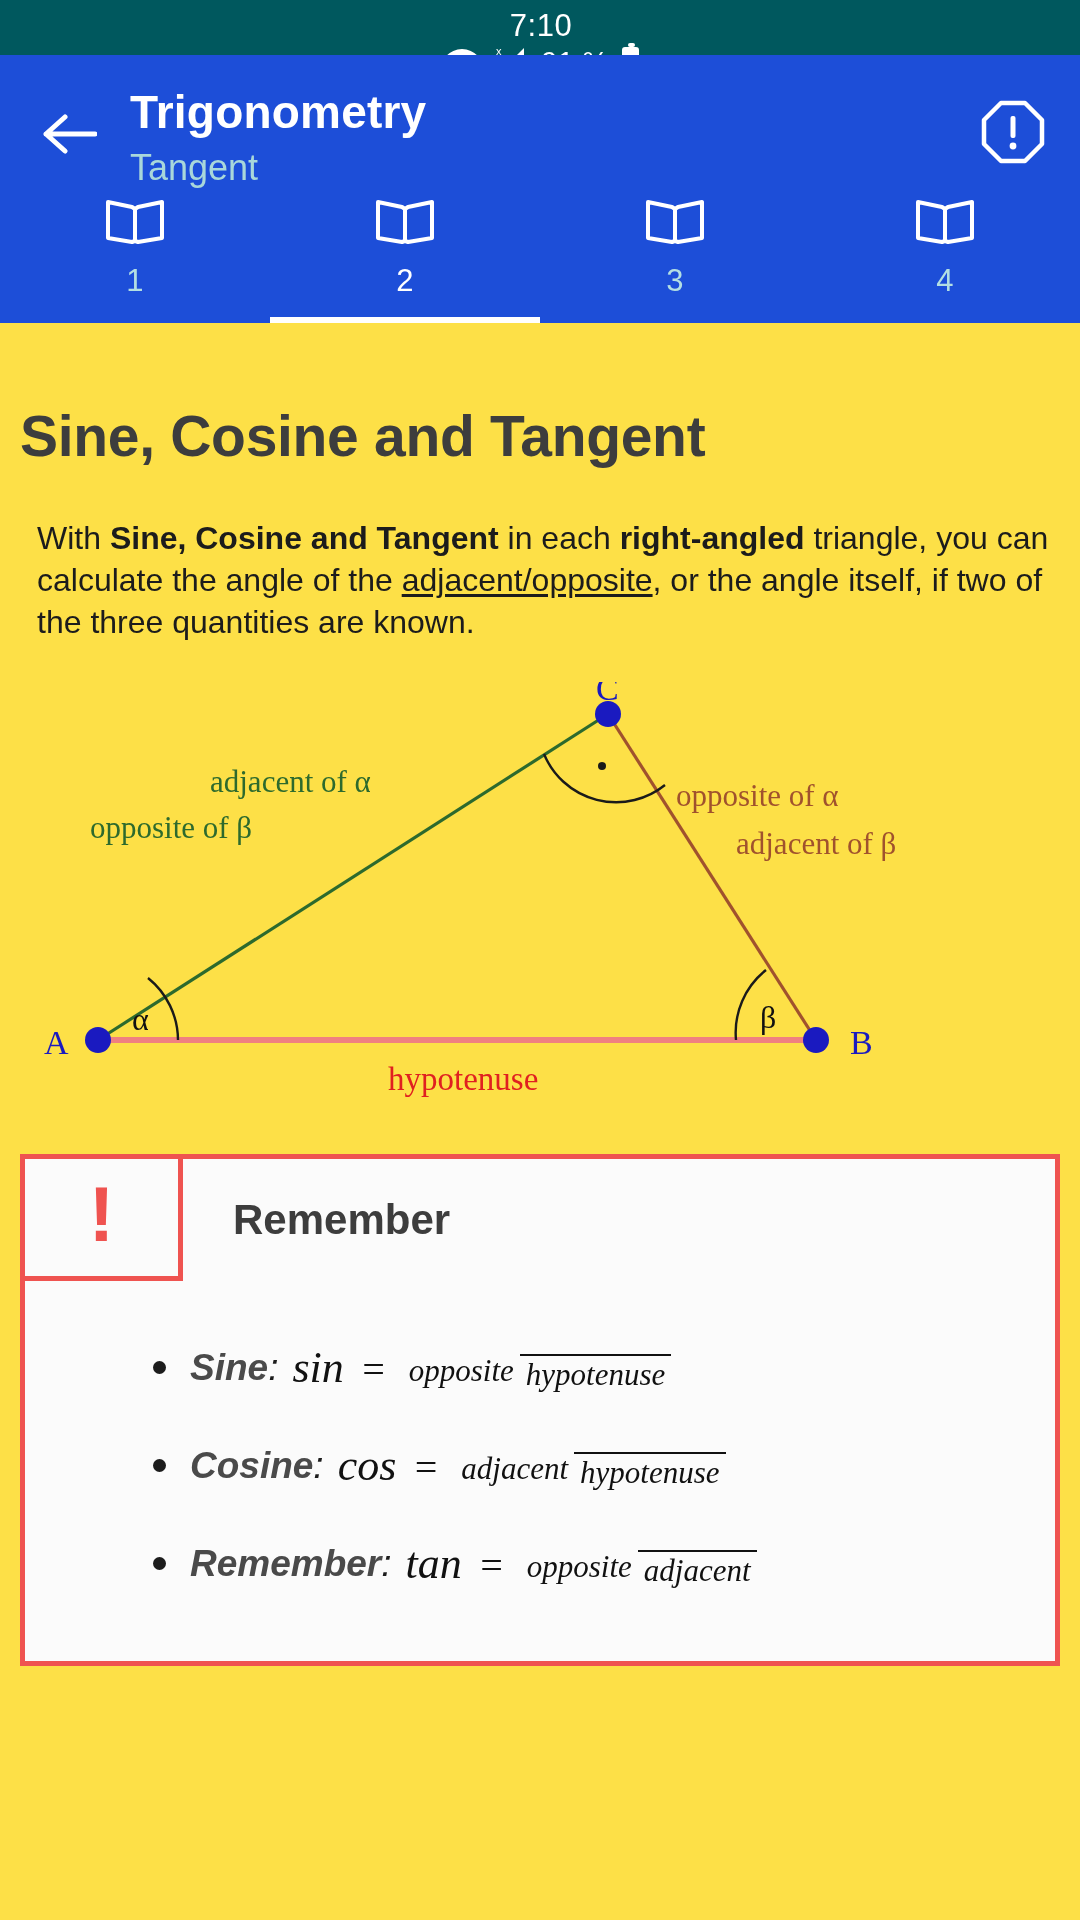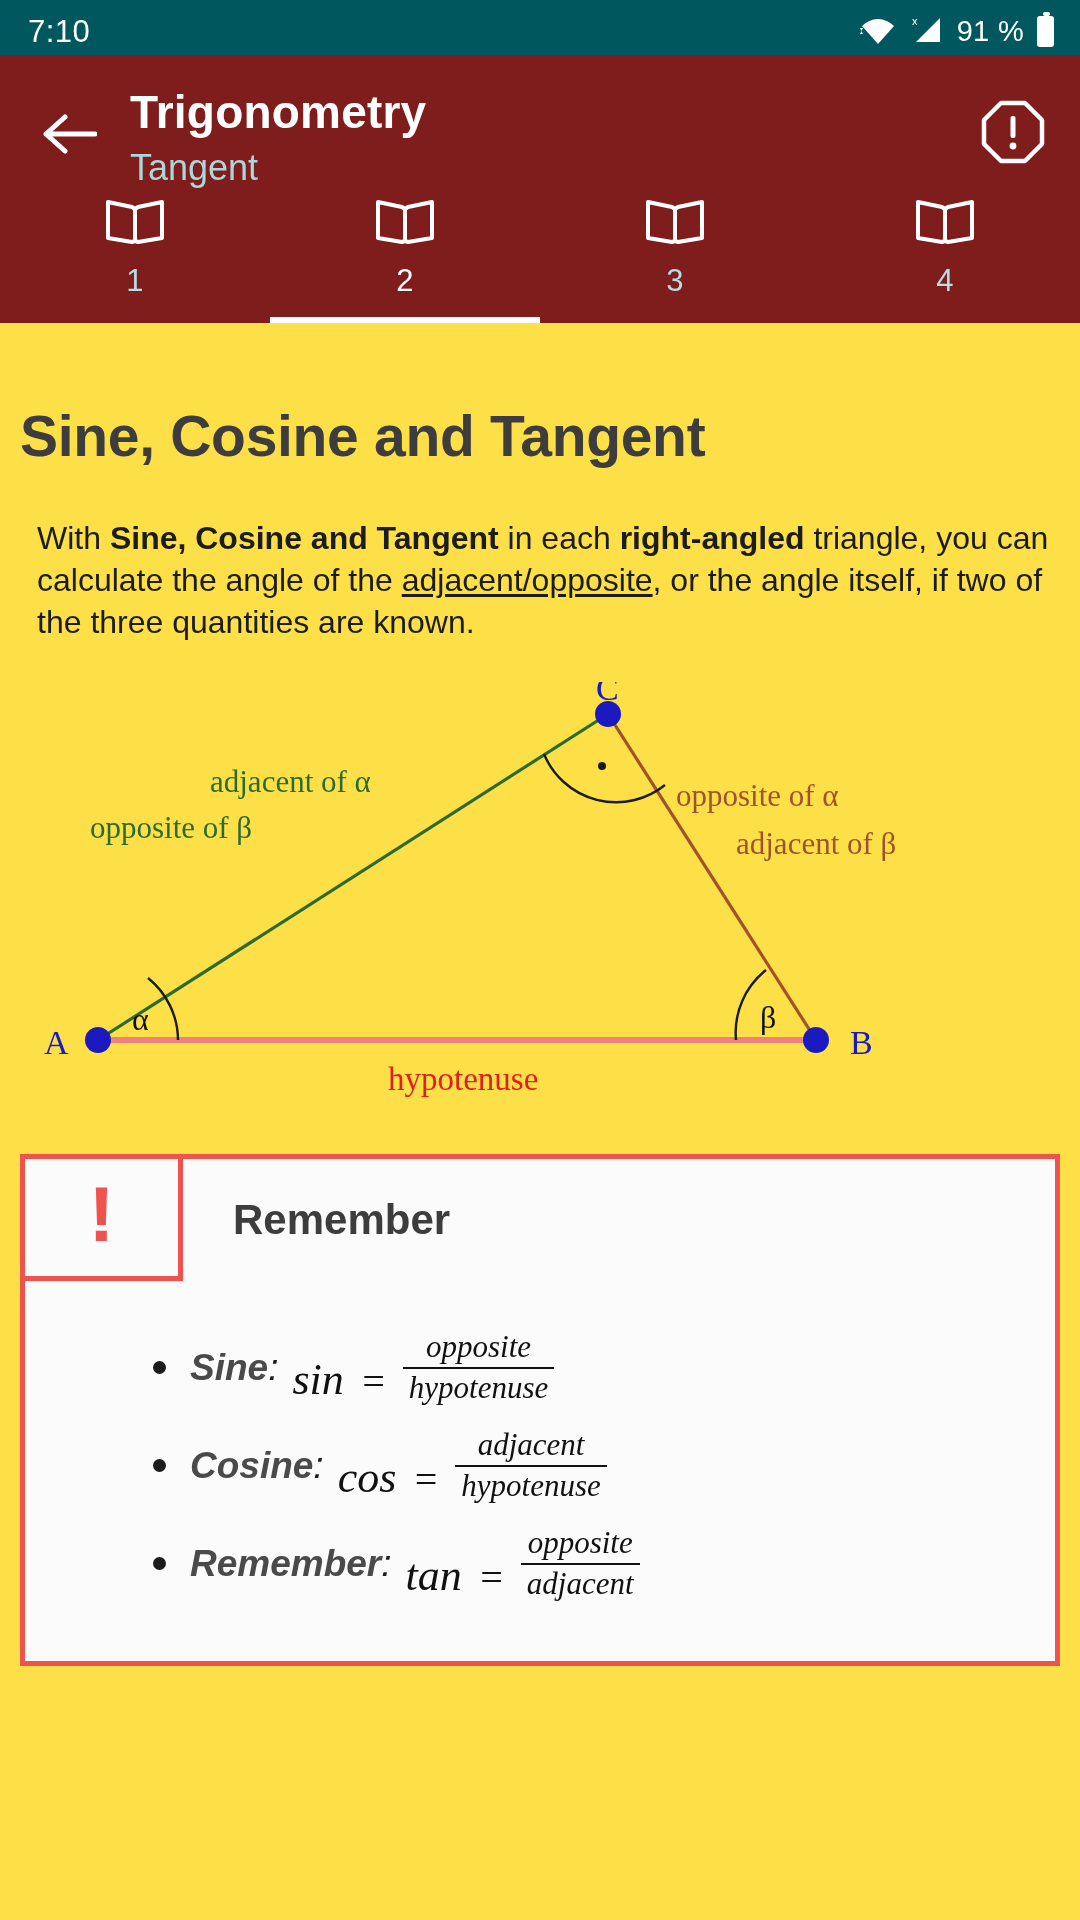--- a/index.html
+++ b/index.html
@@ -12,37 +12,38 @@
 
   
   .status-bar {
     height: 55px;
     background: #00585e;
     display: flex;
     align-items: center;
     justify-content: space-between;
     padding: 8px 26px 0 28px;
     color: #ffffff;
+    flex-direction: column;
   }
   .status-time { font-size: 31px; letter-spacing: .5px; }
   .status-right { display: flex; align-items: center; gap: 13px; }
   .status-pct { font-size: 29px; letter-spacing: .3px; }
   .battery {
     width: 17px; height: 31px;
     border: 3px solid #fff; border-radius: 3px;
     position: relative; background: #fff;
   }
   .battery::before {
     content: ""; position: absolute; top: -7px; left: 3px;
     width: 7px; height: 4px; background: #fff; border-radius: 2px;
   }
 
   
   .app-bar {
-    background: #7f1d1d;
+    background: #1d4ed8;
     height: 268px;
     position: relative;
   }
   .app-bar-top {
     display: flex; align-items: flex-start;
     padding: 22px 28px 0 30px;
     position: relative;
   }
   .back-btn {
     width: 78px; height: 78px;
@@ -145,21 +146,21 @@
     white-space: nowrap;
   }
   .fn-colon { font-size: 37px; color: #1c1c1c; }
   .math {
     font-family: "Liberation Serif", serif;
     font-size: 44px; color: #111;
     display: flex; align-items: flex-end; margin-left: 14px;
   }
   .math .op { margin: 0 16px; font-size: 40px; }
   .frac {
-    display: inline-flex; flex-direction: column;
+    display: inline-flex; flex-direction: row;
     text-align: center; font-size: 31px; line-height: 1.12;
   }
   .frac .num { padding: 0 6px 2px; }
   .frac .den { padding: 2px 6px 0; border-top: 2px solid #111; }
 
   .tail-para {
     margin-top: 56px;
     font-size: 38px; line-height: 1.32; color: #1c1c1c;
   }
 </style>

